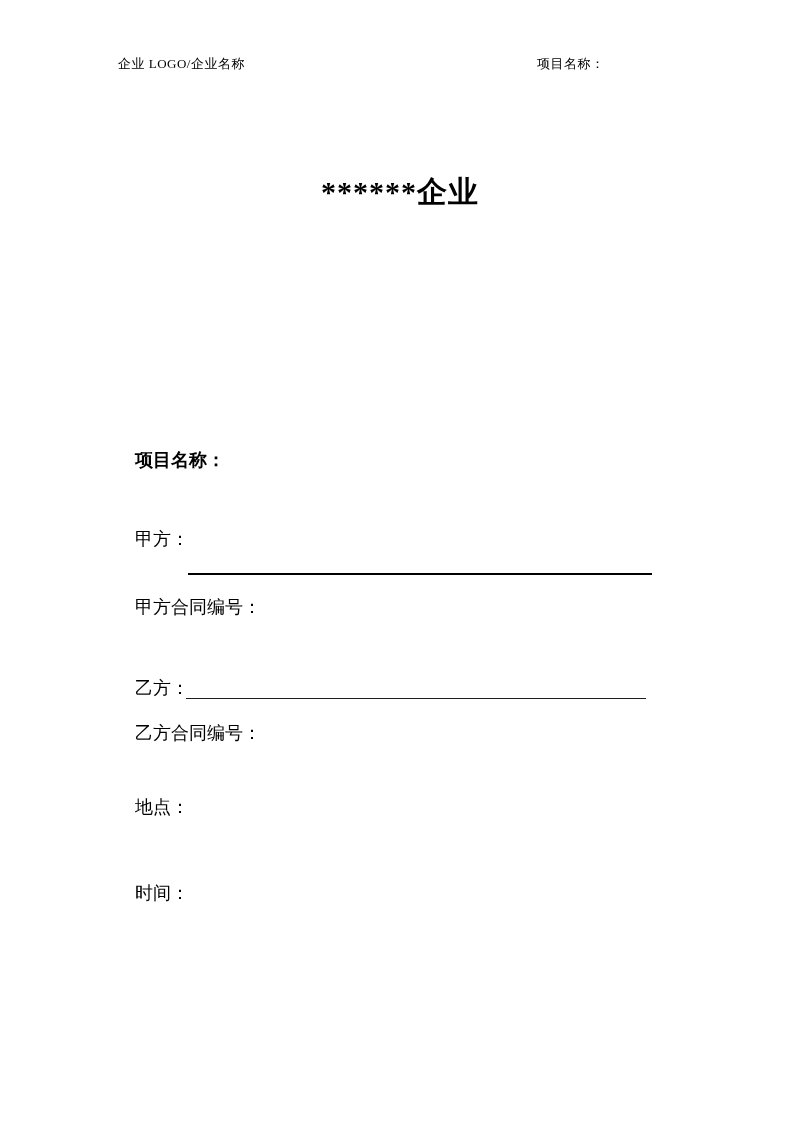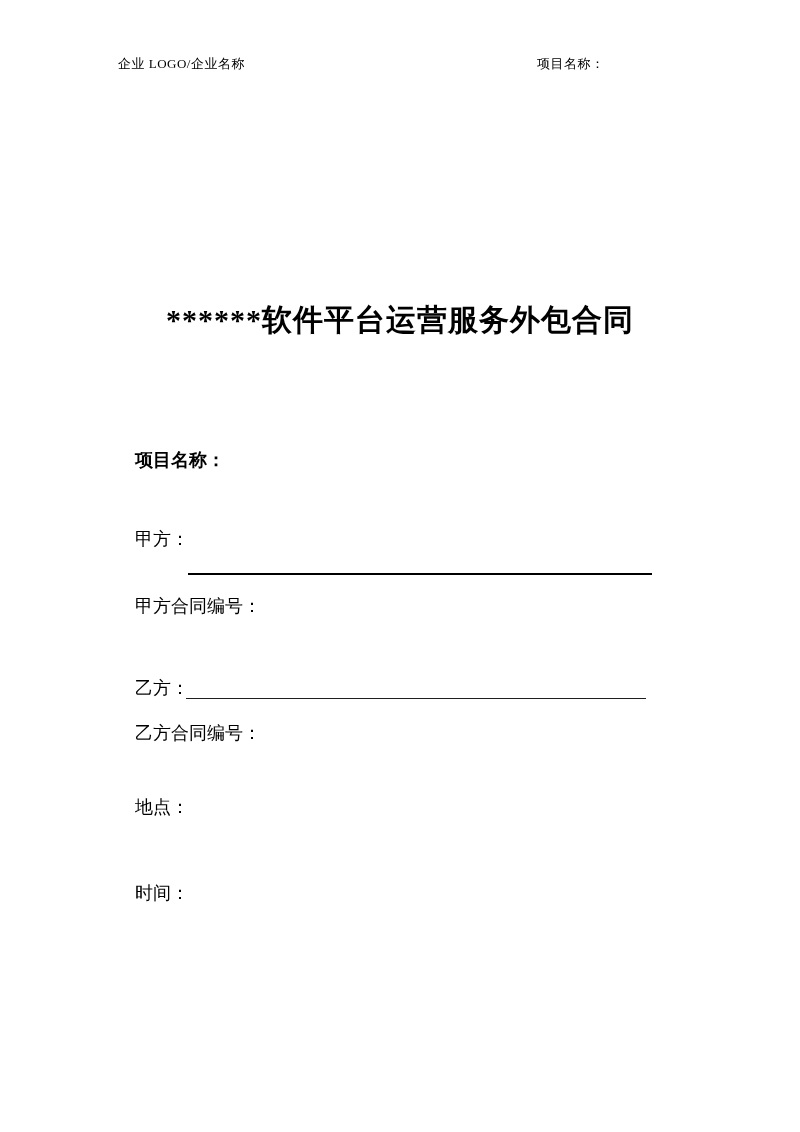--- a/index.html
+++ b/index.html
@@ -53,21 +53,21 @@
   .field {
     position: absolute;
     left: 135px;
     font-size: 18px;
     line-height: 24px;
     white-space: nowrap;
   }
   .field.bold { font-weight: bold; }
   .f-project   { top: 448px; }
   .f-party-a   { top: 527px; }
-  .f-party-a-no{ top: 595px; font-family: Liberation Mono, monospace; }
+  .f-party-a-no{ top: 595px; }
   .f-party-b   { top: 677px; font-family: Liberation Mono, monospace; }
   .f-party-b-no{ top: 721px; }
   .f-location  { top: 795px; }
   .f-time      { top: 881px; text-align: right; }
   .blank {
     position: absolute;
     height: 20px;
   }
   .blank-a {
     left: 188px;
@@ -84,22 +84,22 @@
 </style>
 </head>
 <body>
 
 <div class="page">
 
   <div class="hdr hdr-left">企业 LOGO/企业名称</div>
 
   <div class="hdr hdr-right">项目名称：</div>
 
+  <h1 class="doc-title">******企业</h1>
 
-  <h2 class="doc-subtitle">******软件平台运营服务外包合同</h2>
 
   <div class="field bold f-project">项目名称：</div>
 
   <div class="field f-party-a">甲方：</div>
   <div class="blank blank-a"></div>
 
   <div class="field f-party-a-no">甲方合同编号：</div>
 
   <div class="field f-party-b">乙方：</div>
   <div class="blank blank-b"></div>

